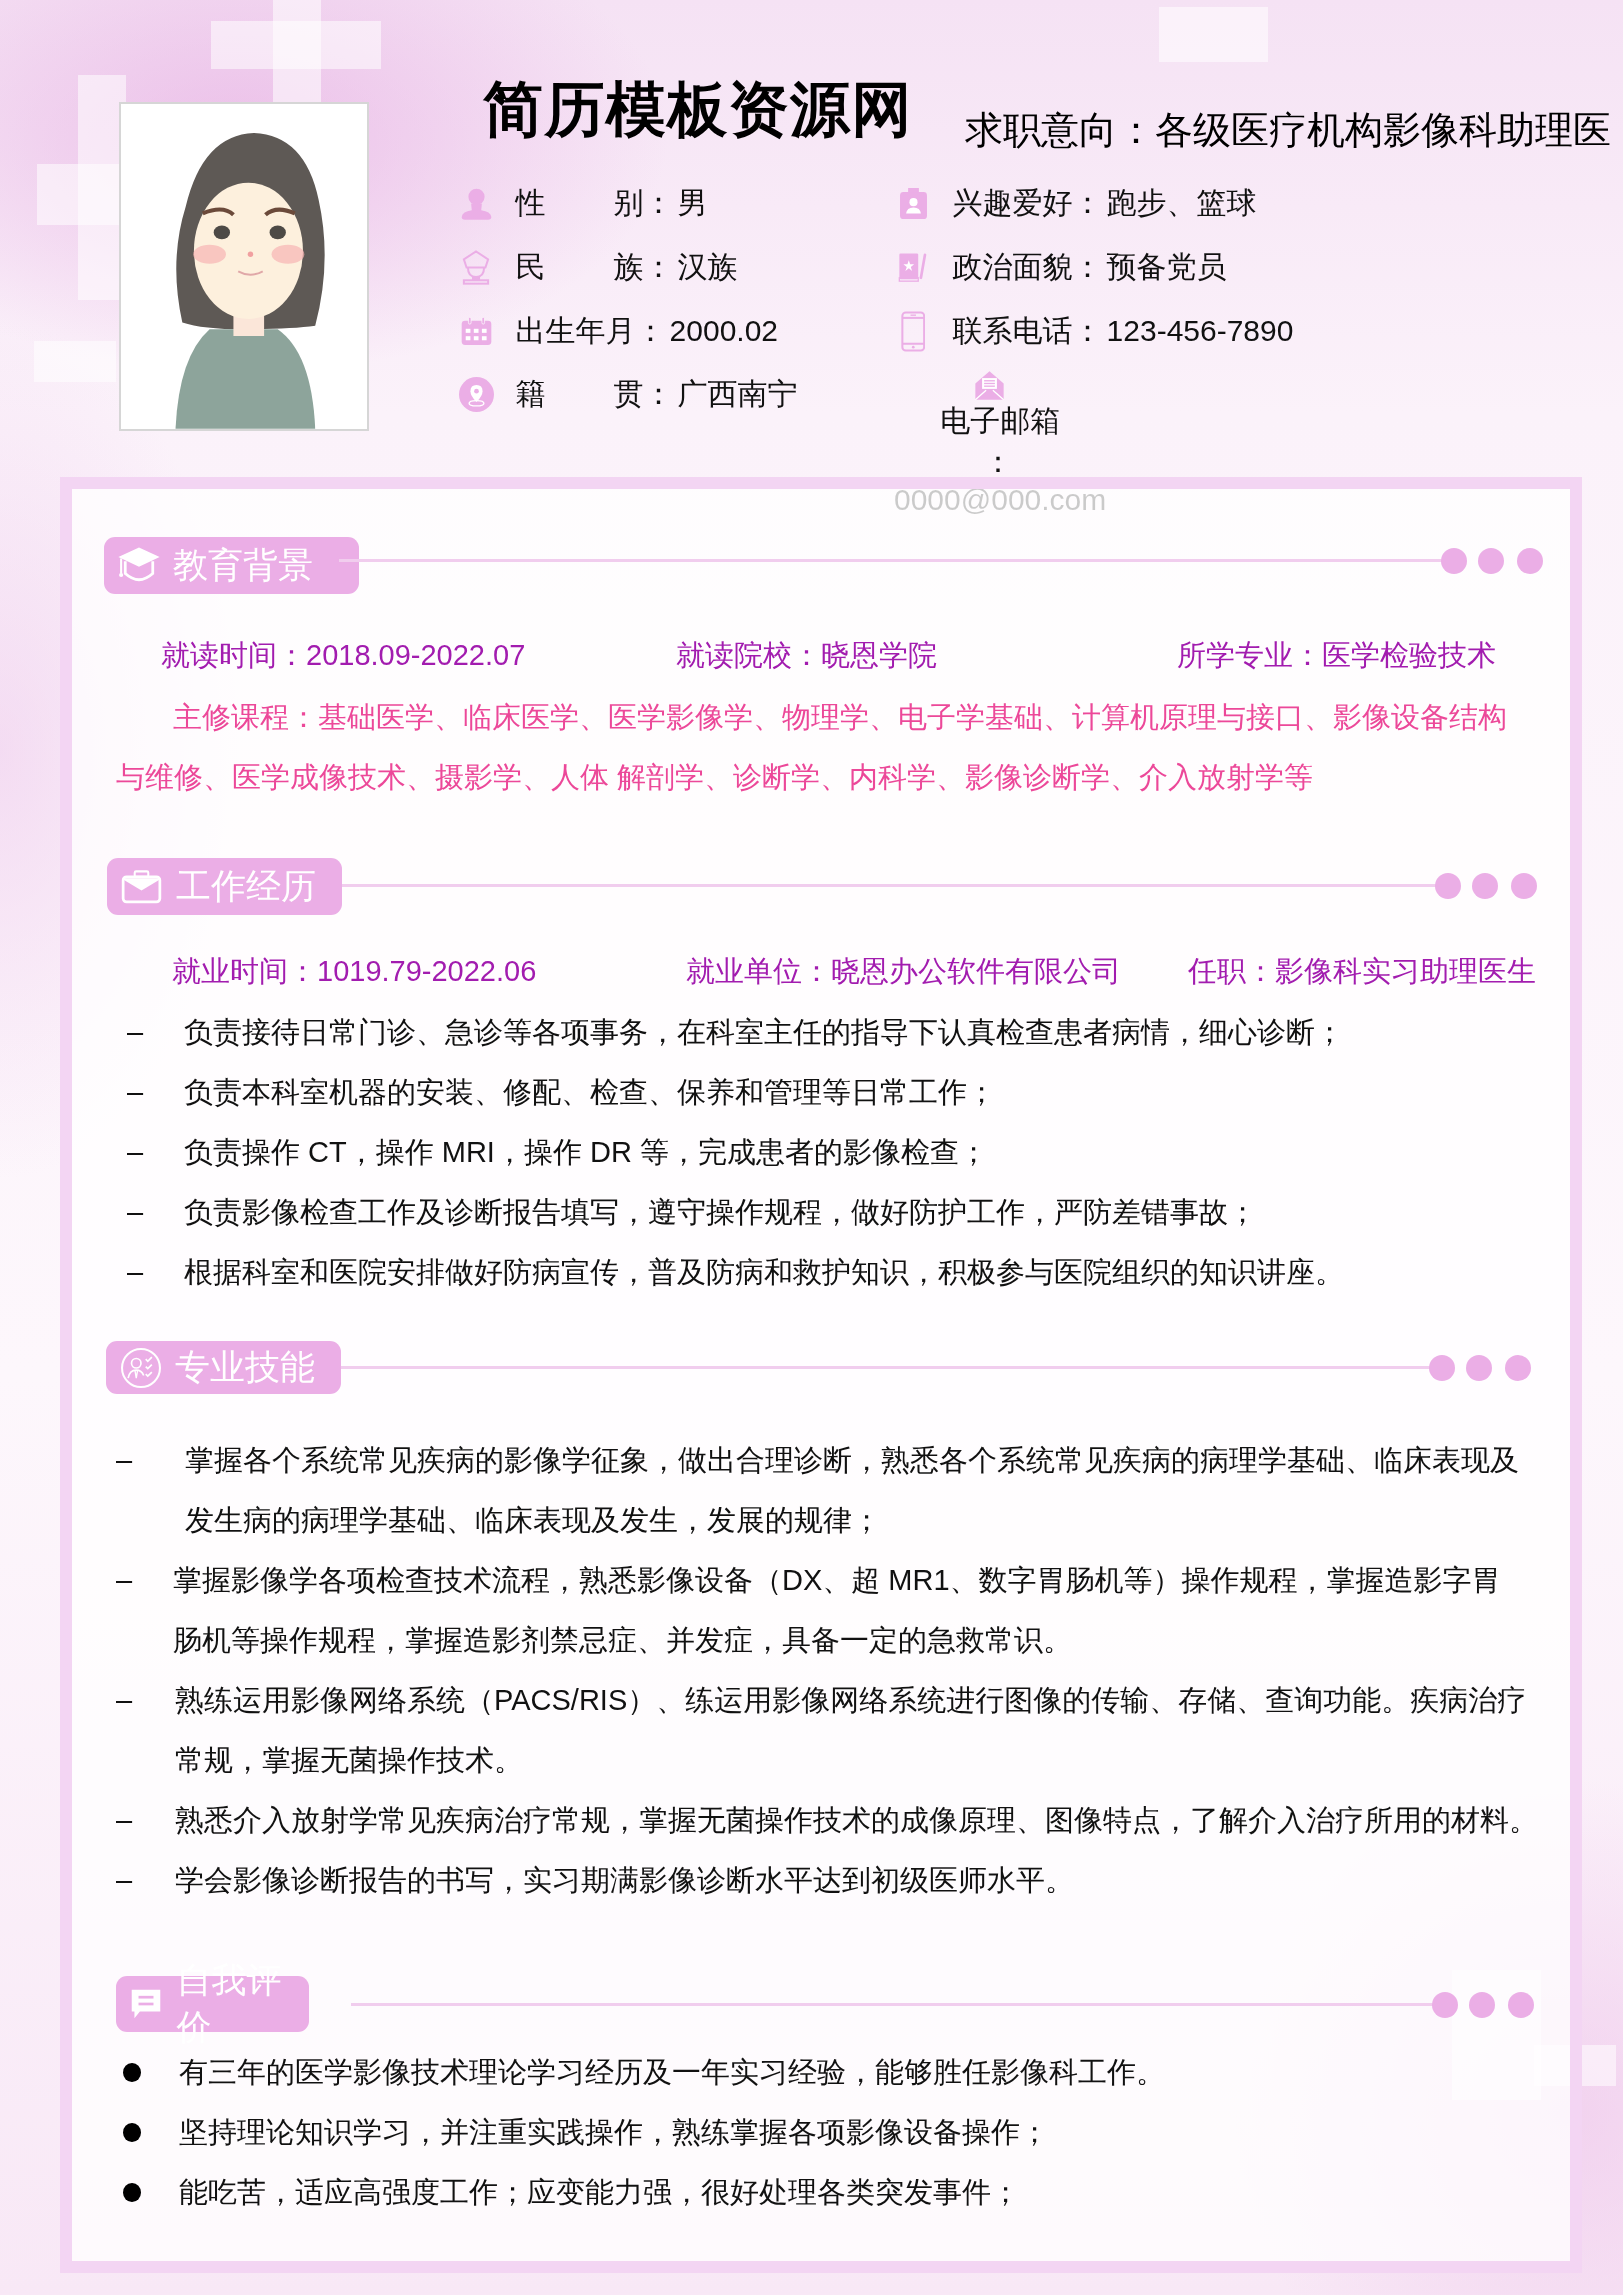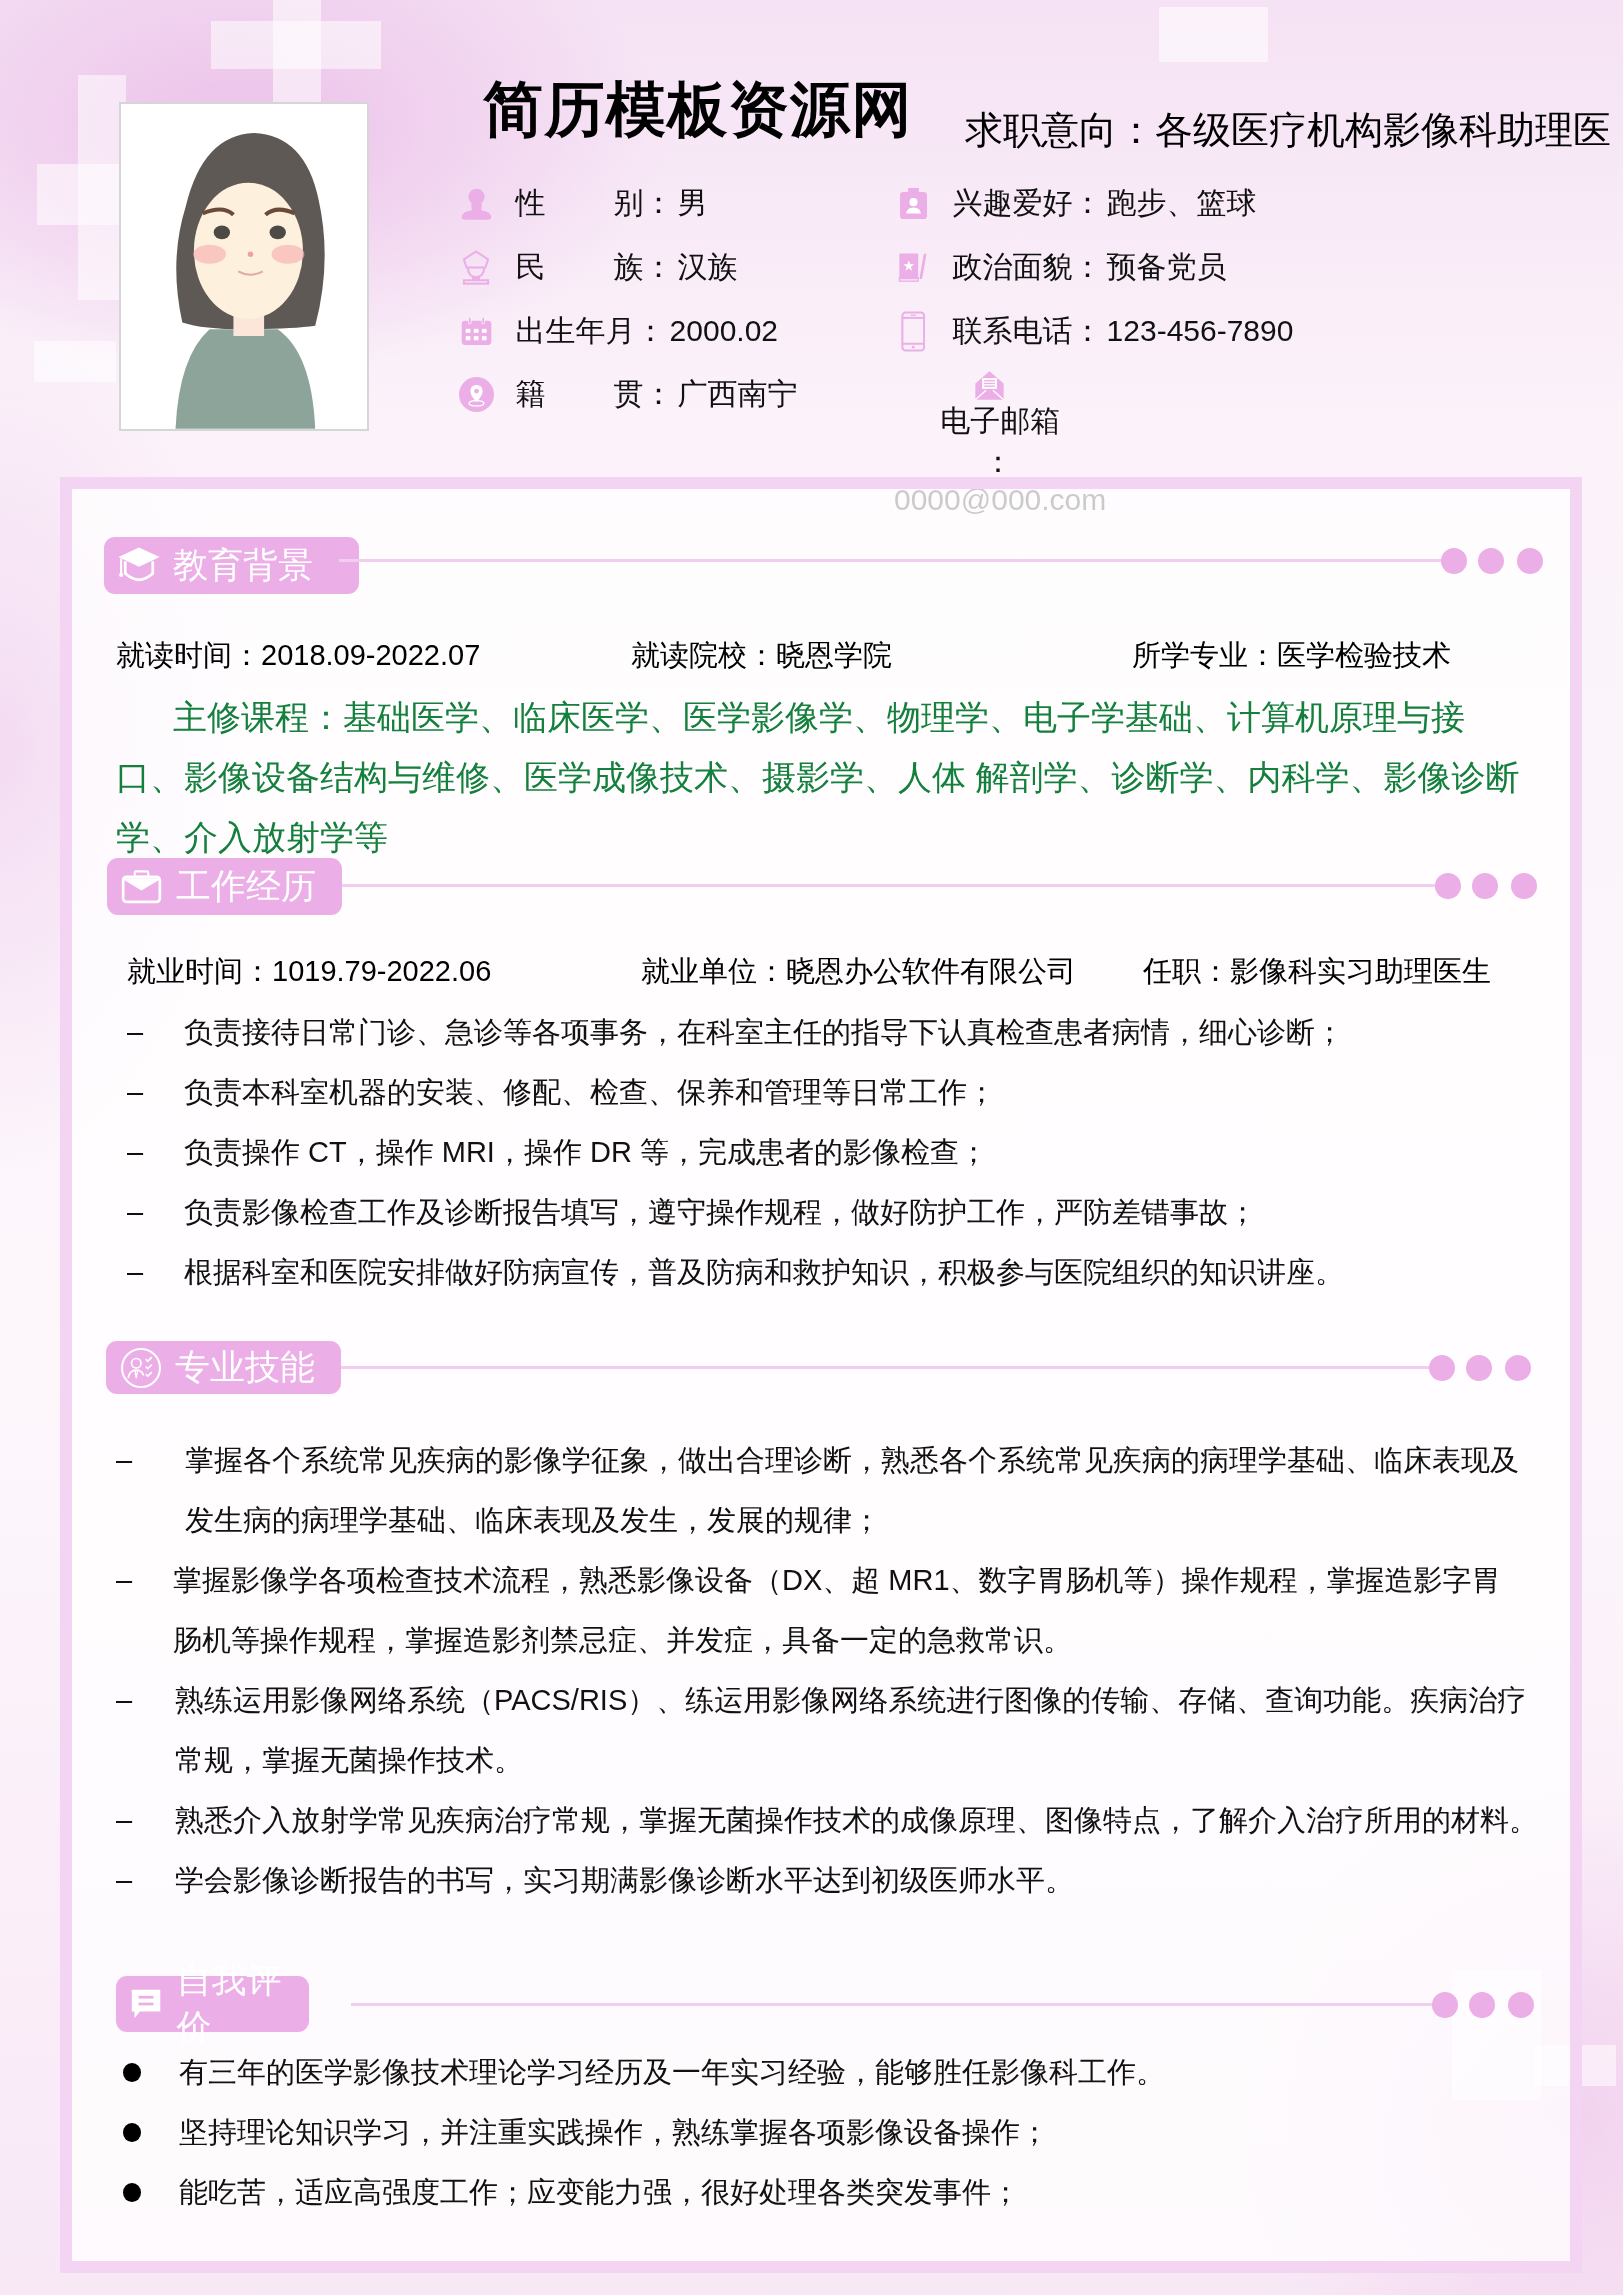--- a/index.html
+++ b/index.html
@@ -29,22 +29,22 @@
 
   
   .frame { position:absolute; left:60px; top:477px; width:1522px; height:1796px; border:12.3px solid #f3d5f3; background:rgba(255,255,255,0.78); }
 
   .sec-head { position:absolute; height:57px; display:flex; align-items:center; background:#ebaee6; border-radius:11px; color:#fff; font-size:35px; padding-left:9.5px; padding-right:16.4px; }
   .sec-head .hico { width:50px; height:41px; display:flex; align-items:center; justify-content:center; margin-right:9.5px; }
   .sec-line { position:absolute; height:3.4px; background:#f1cdee; }
   .dots { position:absolute; width:102px; height:27px; }
   .dot { position:absolute; top:0; width:26px; height:26px; border-radius:50%; background:#ebaee6; }
 
-  .meta { position:absolute; font-size:29px; color:#000000; line-height:1.2; white-space:nowrap; }
-  .para { position:absolute; font-size:34px; line-height:60px; color:#15803d; }
+  .meta { position:absolute; font-size:29px; color:#a21caf; line-height:1.2; white-space:nowrap;margin-left:45px; }
+  .para { position:absolute; font-size:29px; line-height:60px; color:#ec4899; }
   .bul { position:absolute; font-size:29px; line-height:60px; color:#111; white-space:nowrap; }
   .bul .mk { position:absolute; left:0; }
   .bul .tx { position:absolute; }
   .bul2 { position:absolute; font-size:29px; line-height:60px; color:#111; }
   .dotmk { position:absolute; width:17.7px; height:19px; border-radius:50%; background:#000; }
 </style>
 </head>
 <body>
 
 <div class="cross" style="left:37px;top:164px;width:126px;height:61px;"></div>

